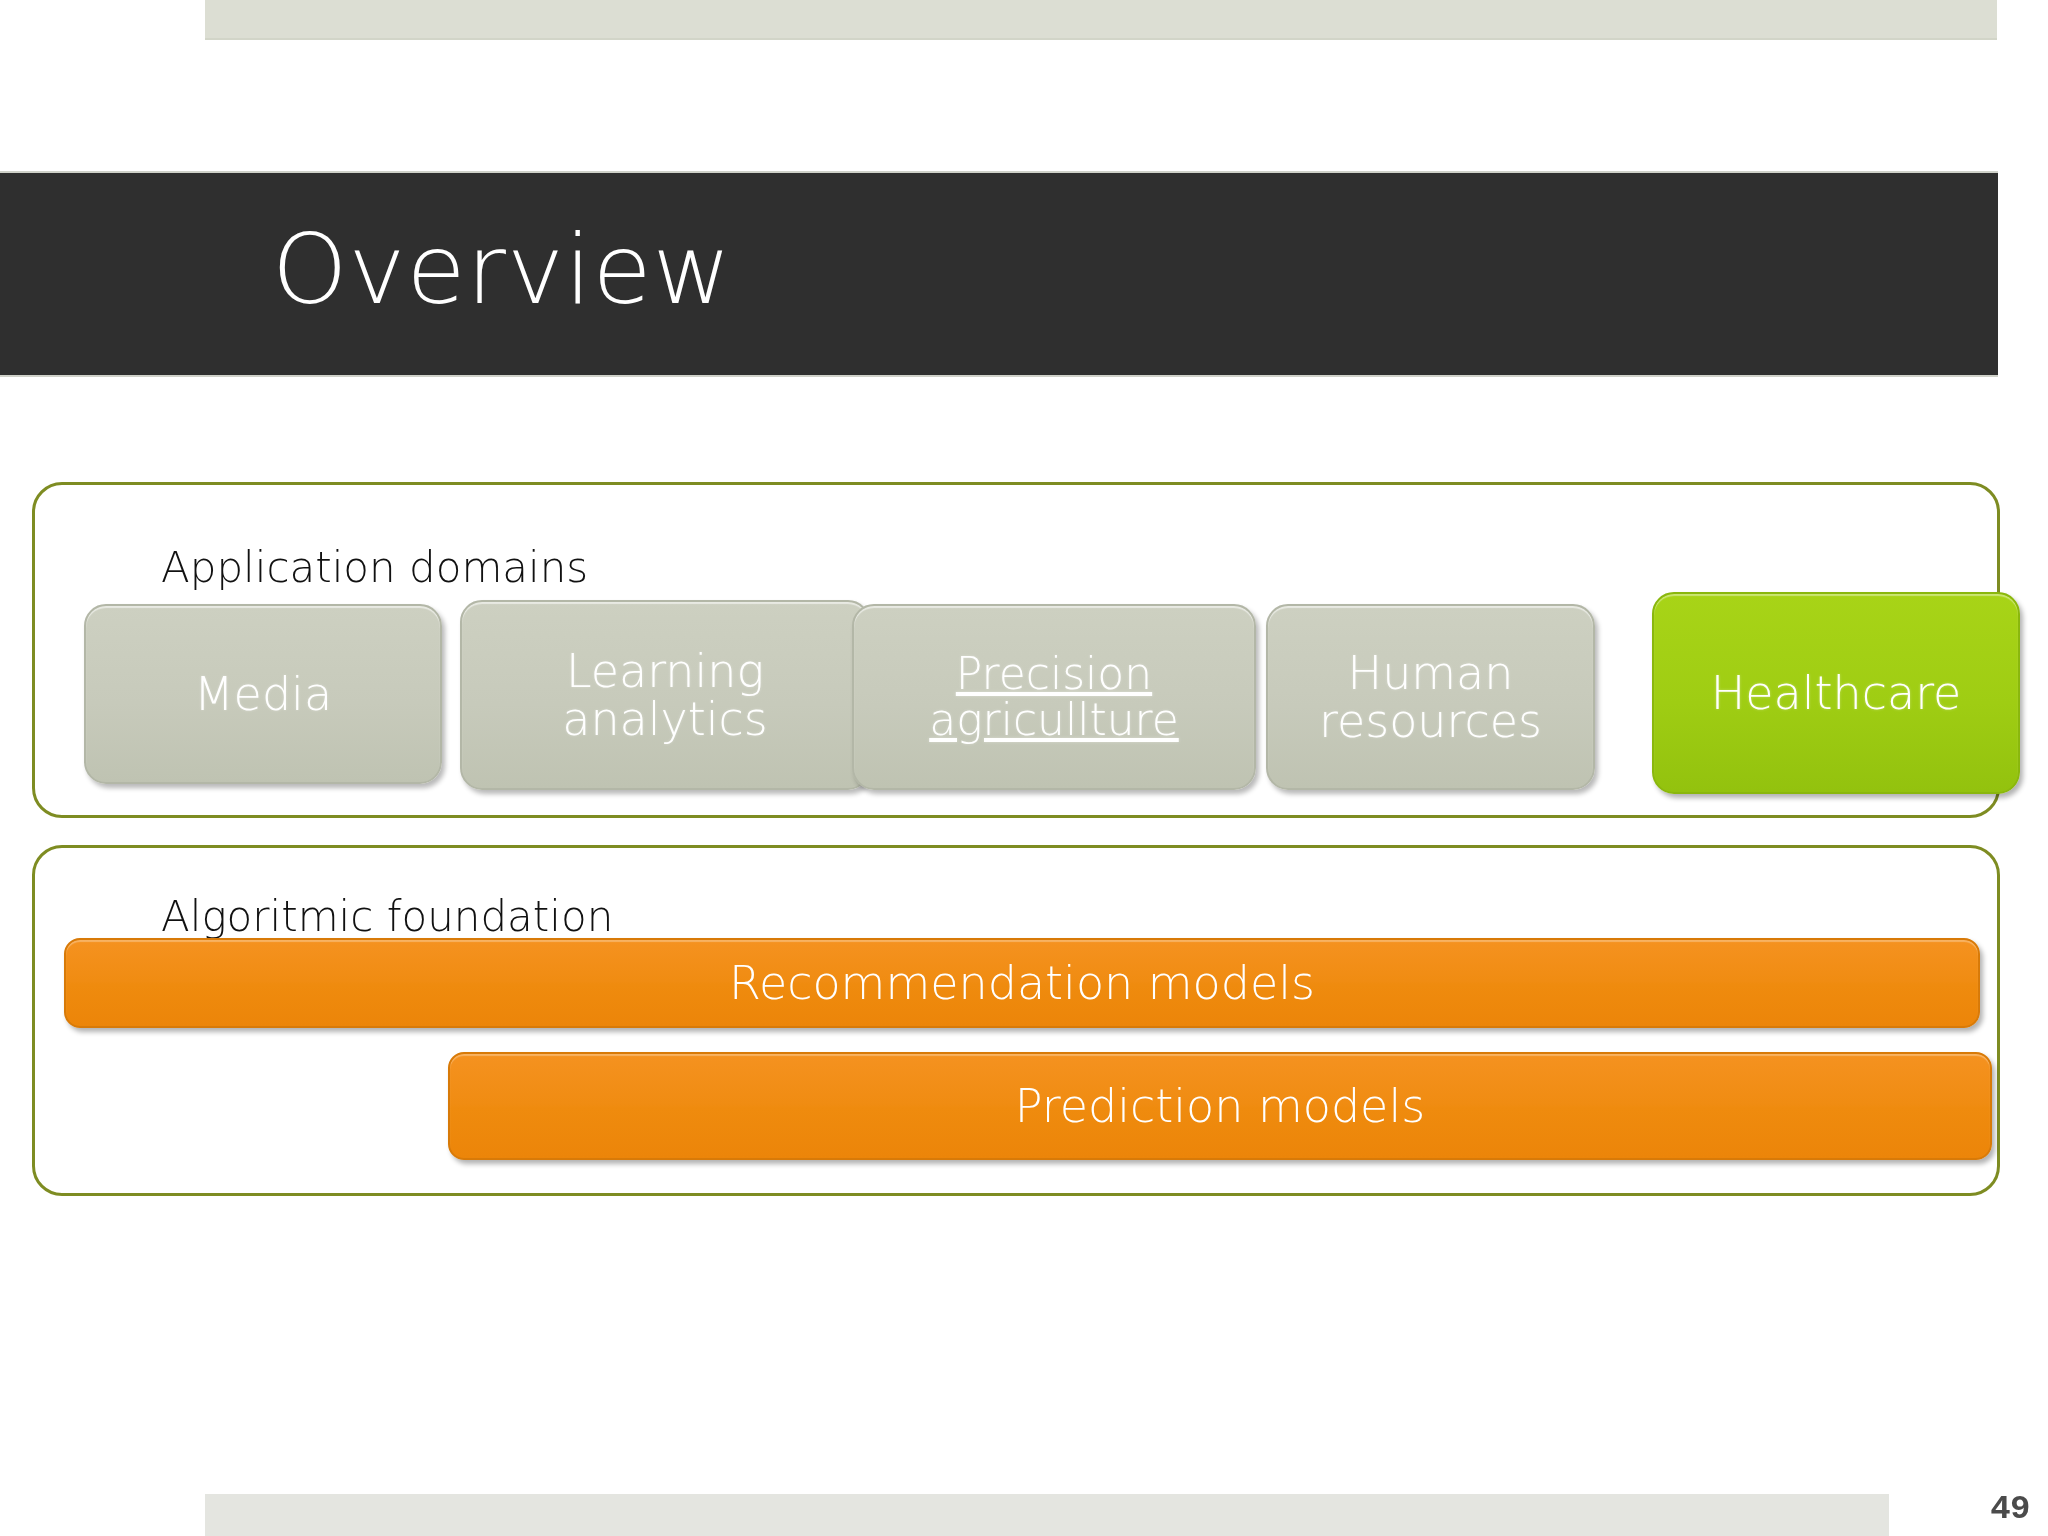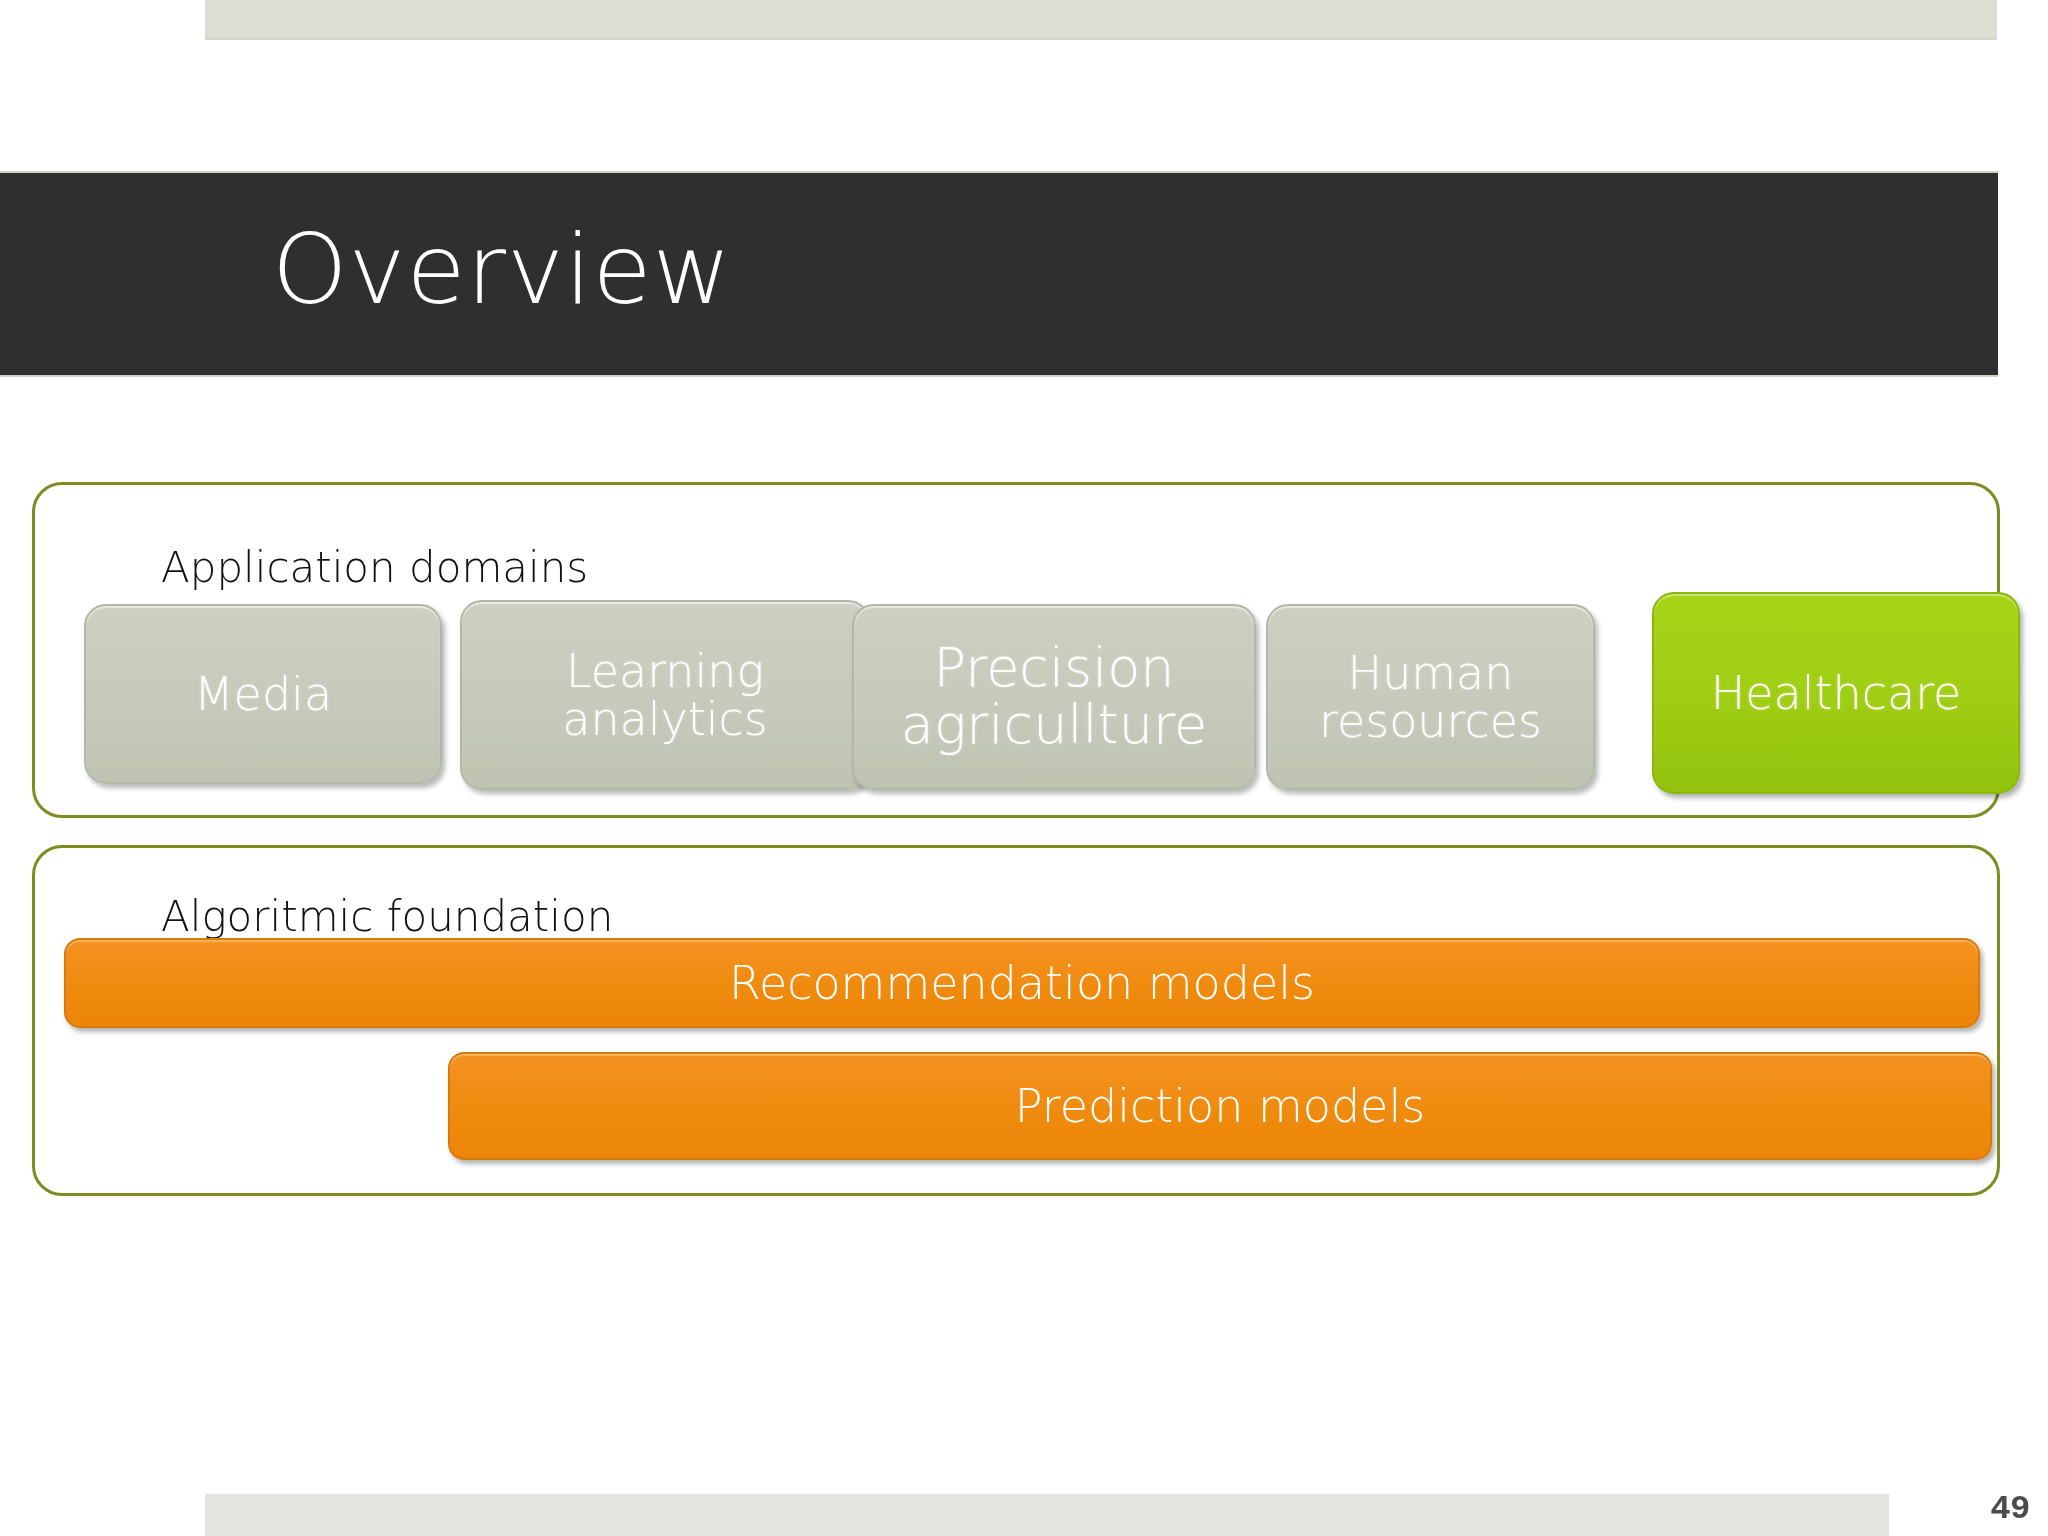--- a/index.html
+++ b/index.html
@@ -133,21 +133,21 @@
   }
   .chip-green {
     background: linear-gradient(to bottom, #a8d417 0%, #9fcd13 55%, #93c20e 100%);
     border: 2px solid #8ab70d;
     box-shadow: 3px 4px 5px rgba(0,0,0,0.30),
                 inset 0 2px 1px rgba(255,255,255,0.40);
   }
 
   .chip-0 { left: 76px;   top: 604px;  width: 358px; height: 180px; font-size: 46px; }
   .chip-1 { left: 452px;  top: 600px;  width: 410px; height: 190px; font-size: 46px; }
-  .chip-2 { left: 844px;  top: 604px;  width: 404px; height: 186px; font-size: 54px; }
+  .chip-2 { left: 844px;  top: 604px;  width: 404px; height: 186px; font-size: 44px; text-decoration: underline; }
   .chip-3 { left: 1258px; top: 604px;  width: 329px; height: 186px; font-size: 46px; }
   .chip-4 { left: 1644px; top: 592px;  width: 368px; height: 202px; font-size: 46px; }
 
   
   .bar {
     position: absolute;
     border-radius: 16px;
     box-sizing: border-box;
     display: flex;
     align-items: center;

